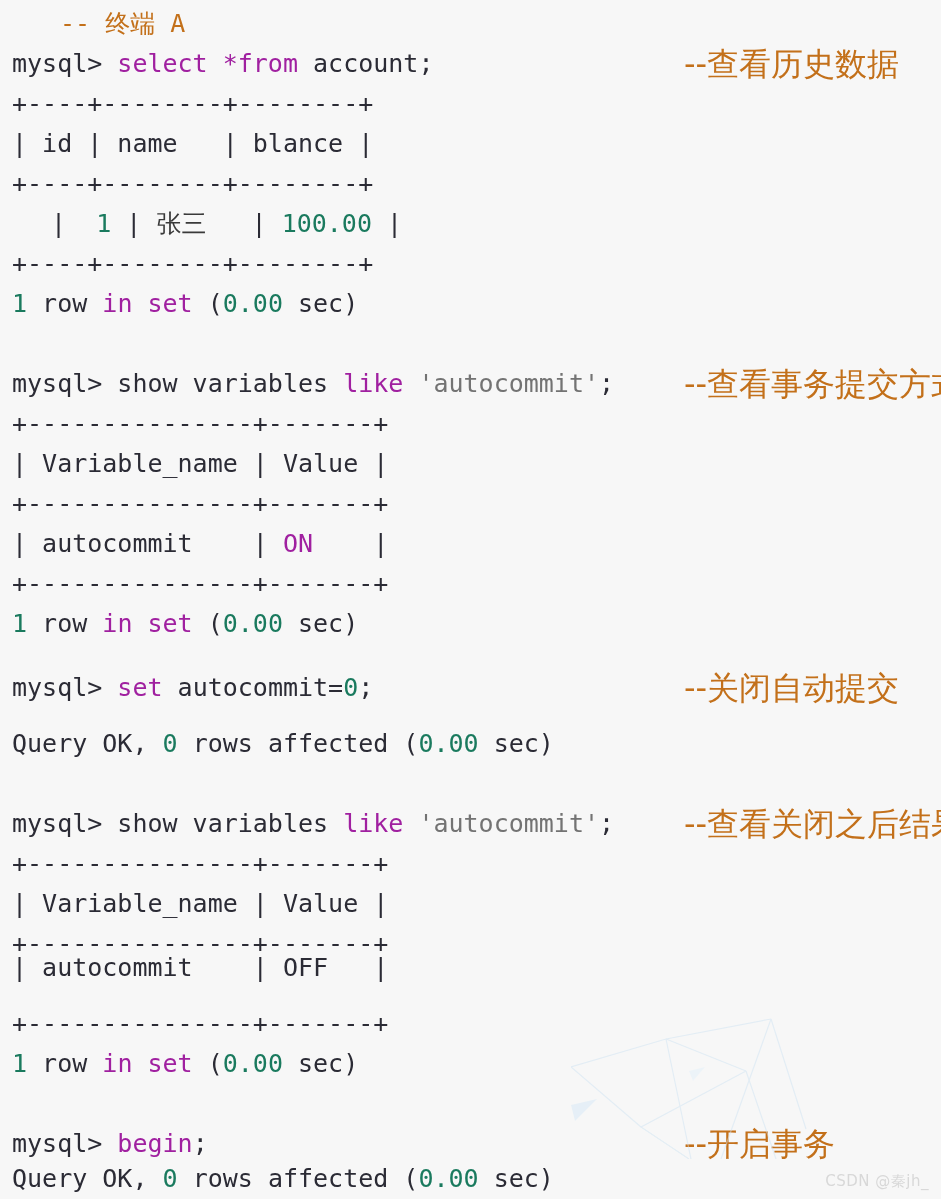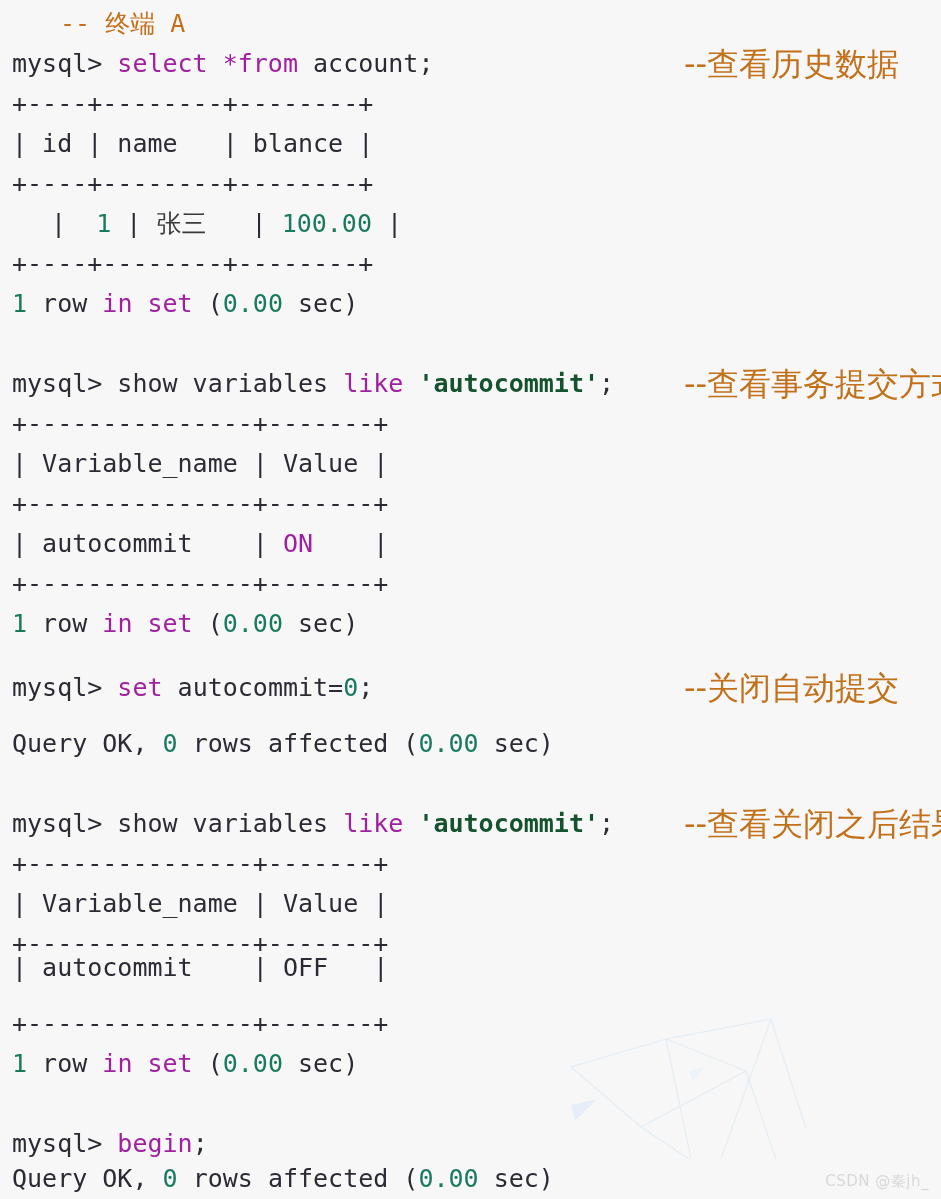--- a/index.html
+++ b/index.html
@@ -49,21 +49,21 @@
     white-space: pre;
     font-family: "DejaVu Sans", "Liberation Sans", sans-serif;
     font-size: 32px;
     color: #c3701a;
   }
 
   
   .tok-plain   { color: #2b2b35; }
   .tok-kw      { color: #a020a0; }
   .tok-num     { color: #1a7a5e; }
-  .tok-str     { color: #14532d; font-weight: bold; }
+  .tok-str     { color: #737373; }
   .tok-cmt     { color: #c3701a; }
   .tok-cjk     { color: #3a3a3a; }
 
   
   #watermark-graphic {
     position: absolute;
     right: 110px;
     bottom: 40px;
     width: 260px;
     height: 150px;
@@ -107,21 +107,21 @@
     <div class="line" style="position: absolute; left: 0px; top: 724px; width: 941px;"><span class="code"><span class="tok-plain">Query OK, </span><span class="tok-num">0</span><span class="tok-plain"> rows affected (</span><span class="tok-num">0.00</span><span class="tok-plain"> sec)</span></span></div>
     <div class="line" style="position: absolute; left: 0px; top: 764px; width: 941px;"><span class="code"></span></div>
     <div class="line" style="position: absolute; left: 0px; top: 804px; width: 941px;"><span class="code"><span class="tok-plain">mysql&gt; </span><span class="tok-plain">show variables </span><span class="tok-kw">like </span><span class="tok-str">'autocommit'</span><span class="tok-plain">;</span></span><span class="note" style="left: 684px;">--查看关闭之后结果</span></div>
     <div class="line" style="position: absolute; left: 0px; top: 844px; width: 941px;"><span class="code"><span class="tok-plain">+---------------+-------+</span></span></div>
     <div class="line" style="position: absolute; left: 0px; top: 884px; width: 941px;"><span class="code"><span class="tok-plain">| Variable_name | Value |</span></span></div>
     <div class="line" style="position: absolute; left: 0px; top: 924px; width: 941px;"><span class="code"><span class="tok-plain">+---------------+-------+</span></span></div>
     <div class="line" style="position: absolute; left: 0px; top: 948px; width: 941px; padding-left: 20px;"><span class="code"><span class="tok-plain">| autocommit    | OFF   |</span></span></div>
     <div class="line" style="position: absolute; left: 0px; top: 1004px; width: 941px;"><span class="code"><span class="tok-plain">+---------------+-------+</span></span></div>
     <div class="line" style="position: absolute; left: 0px; top: 1044px; width: 941px;"><span class="code"><span class="tok-num">1</span><span class="tok-plain"> row </span><span class="tok-kw">in set </span><span class="tok-plain">(</span><span class="tok-num">0.00</span><span class="tok-plain"> sec)</span></span></div>
     <div class="line" style="position: absolute; left: 0px; top: 1084px; width: 941px;"><span class="code"></span></div>
-    <div class="line" style="position: absolute; left: 0px; top: 1124px; width: 941px;"><span class="code"><span class="tok-plain">mysql&gt; </span><span class="tok-kw">begin</span><span class="tok-plain">;</span></span></div>
+    <div class="line" style="position: absolute; left: 0px; top: 1124px; width: 941px;"><span class="code"><span class="tok-plain">mysql&gt; </span><span class="tok-kw">begin</span><span class="tok-plain">;</span></span><span class="note" style="left: 684px;">--开启事务</span></div>
     <div class="line" style="position: absolute; left: 0px; top: 1159px; width: 941px;"><span class="code"><span class="tok-plain">Query OK, </span><span class="tok-num">0</span><span class="tok-plain"> rows affected (</span><span class="tok-num">0.00</span><span class="tok-plain"> sec)</span></span></div>
   </div>
 
 <svg id="watermark-graphic" viewBox="0 0 260 150" xmlns="http://www.w3.org/2000/svg">
   <g stroke="#cfe3f2" stroke-width="1.2" fill="none">
     <path d="M0 58 L95 30 L200 10"></path>
     <path d="M95 30 L120 150"></path>
     <path d="M200 10 L150 150"></path>
     <path d="M200 10 L235 120"></path>
     <path d="M0 58 L70 118 L175 62"></path>

